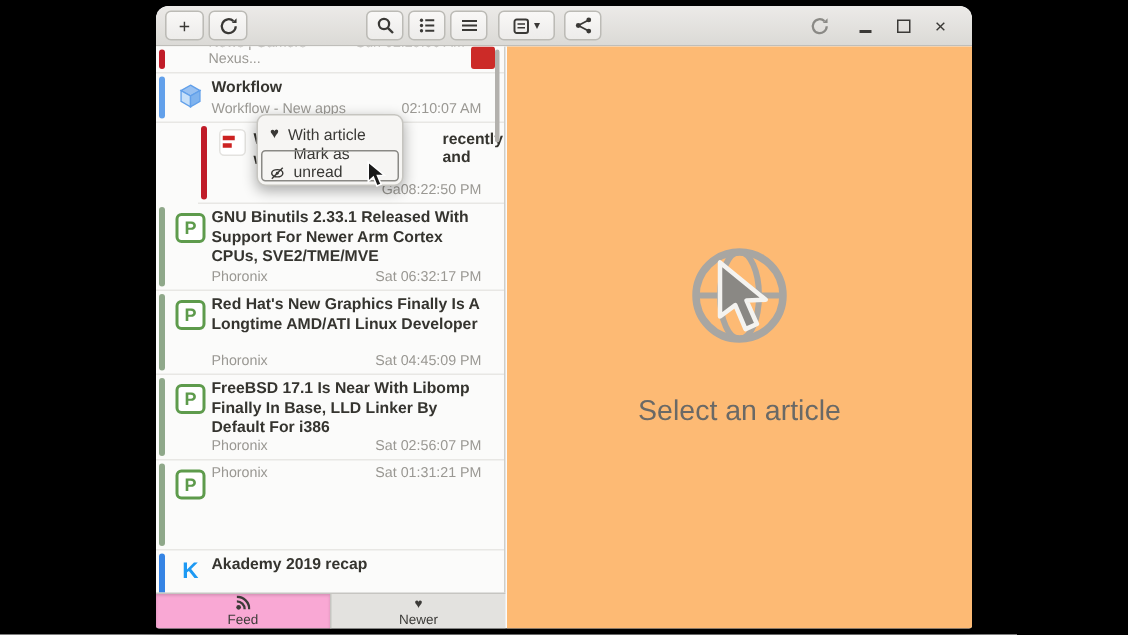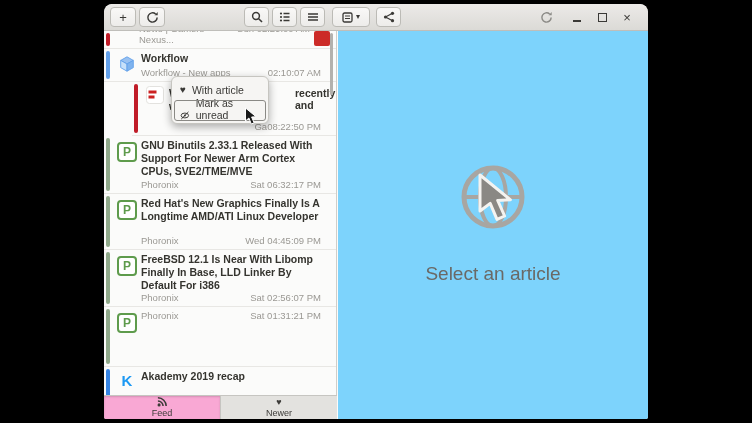--- a/index.html
+++ b/index.html
@@ -31,21 +31,21 @@
   }
   .glyph-max { width:7px; height:7px; border:1.2px solid #3a3936; display:inline-block; }
   .glyph-min { width:8px; height:2px; background:#3a3936; display:inline-block; margin-top:7px; }
   .caret { font-size:8px; margin-left:3px; color:#3a3936; }
   
   .listpane {
     position:absolute; left:0; top:27px; width:233px; bottom:24px;
     background:#fbfbfa; border-right:1px solid #cfcec9; box-sizing:border-box; overflow:hidden;
   }
   .contentpane {
-    position:absolute; left:234px; top:27px; right:0; bottom:0; background:#7dd3fc;
+    position:absolute; left:234px; top:27px; right:0; bottom:0; background:#fdba74;
   }
   
   .row { position:relative; display:flex; border-bottom:1px solid #e8e7e4; box-sizing:border-box; }
   .r1{height:18px;} .r2{height:33px;} .r3{height:54px;margin-left:28px;} .r4{height:58px;}
   .r5{height:56px;} .r6{height:57px;} .r7{height:60px;} .r8{height:34px;}
   .stripe { position:absolute; left:2px; top:2px; bottom:2px; width:4px; border-radius:2px; }
   .icon-col { width:24px; margin-left:11px; display:flex; justify-content:center;
     align-items:flex-start; padding-top:6px; flex:none; }
   .text-col { flex:1; min-width:0; display:flex; flex-direction:column;
     justify-content:space-between; padding:3px 15px 3px 0; margin-left:2px; }
@@ -220,34 +220,34 @@
       <div class="stripe" style="background: rgb(143, 168, 138);"></div>
       <div class="icon-col">
           <div class="phx-icon">
             <span>P</span>
           </div>
         </div>
       <div class="text-col">
         <div class="title">Red Hat's New Graphics Finally Is A Longtime AMD/ATI Linux Developer</div>
         <div class="meta">
           <span class="feed">Phoronix</span>
-          <span class="date">Wed 04:45:09 PM</span>
+          <span class="date">Sat 04:45:09 PM</span>
         </div>
       </div>
     </div>
 
     <div class="row r6">
       <div class="stripe" style="background: rgb(143, 168, 138);"></div>
       <div class="icon-col">
           <div class="phx-icon">
             <span>P</span>
           </div>
         </div>
       <div class="text-col">
-        <div class="title">FreeBSD 12.1 Is Near With Libomp Finally In Base, LLD Linker By Default For i386</div>
+        <div class="title">FreeBSD 17.1 Is Near With Libomp Finally In Base, LLD Linker By Default For i386</div>
         <div class="meta">
           <span class="feed">Phoronix</span>
           <span class="date">Sat 02:56:07 PM</span>
         </div>
       </div>
     </div>
 
     <div class="row r7">
       <div class="stripe" style="background: rgb(143, 168, 138);"></div>
       <div class="icon-col">

